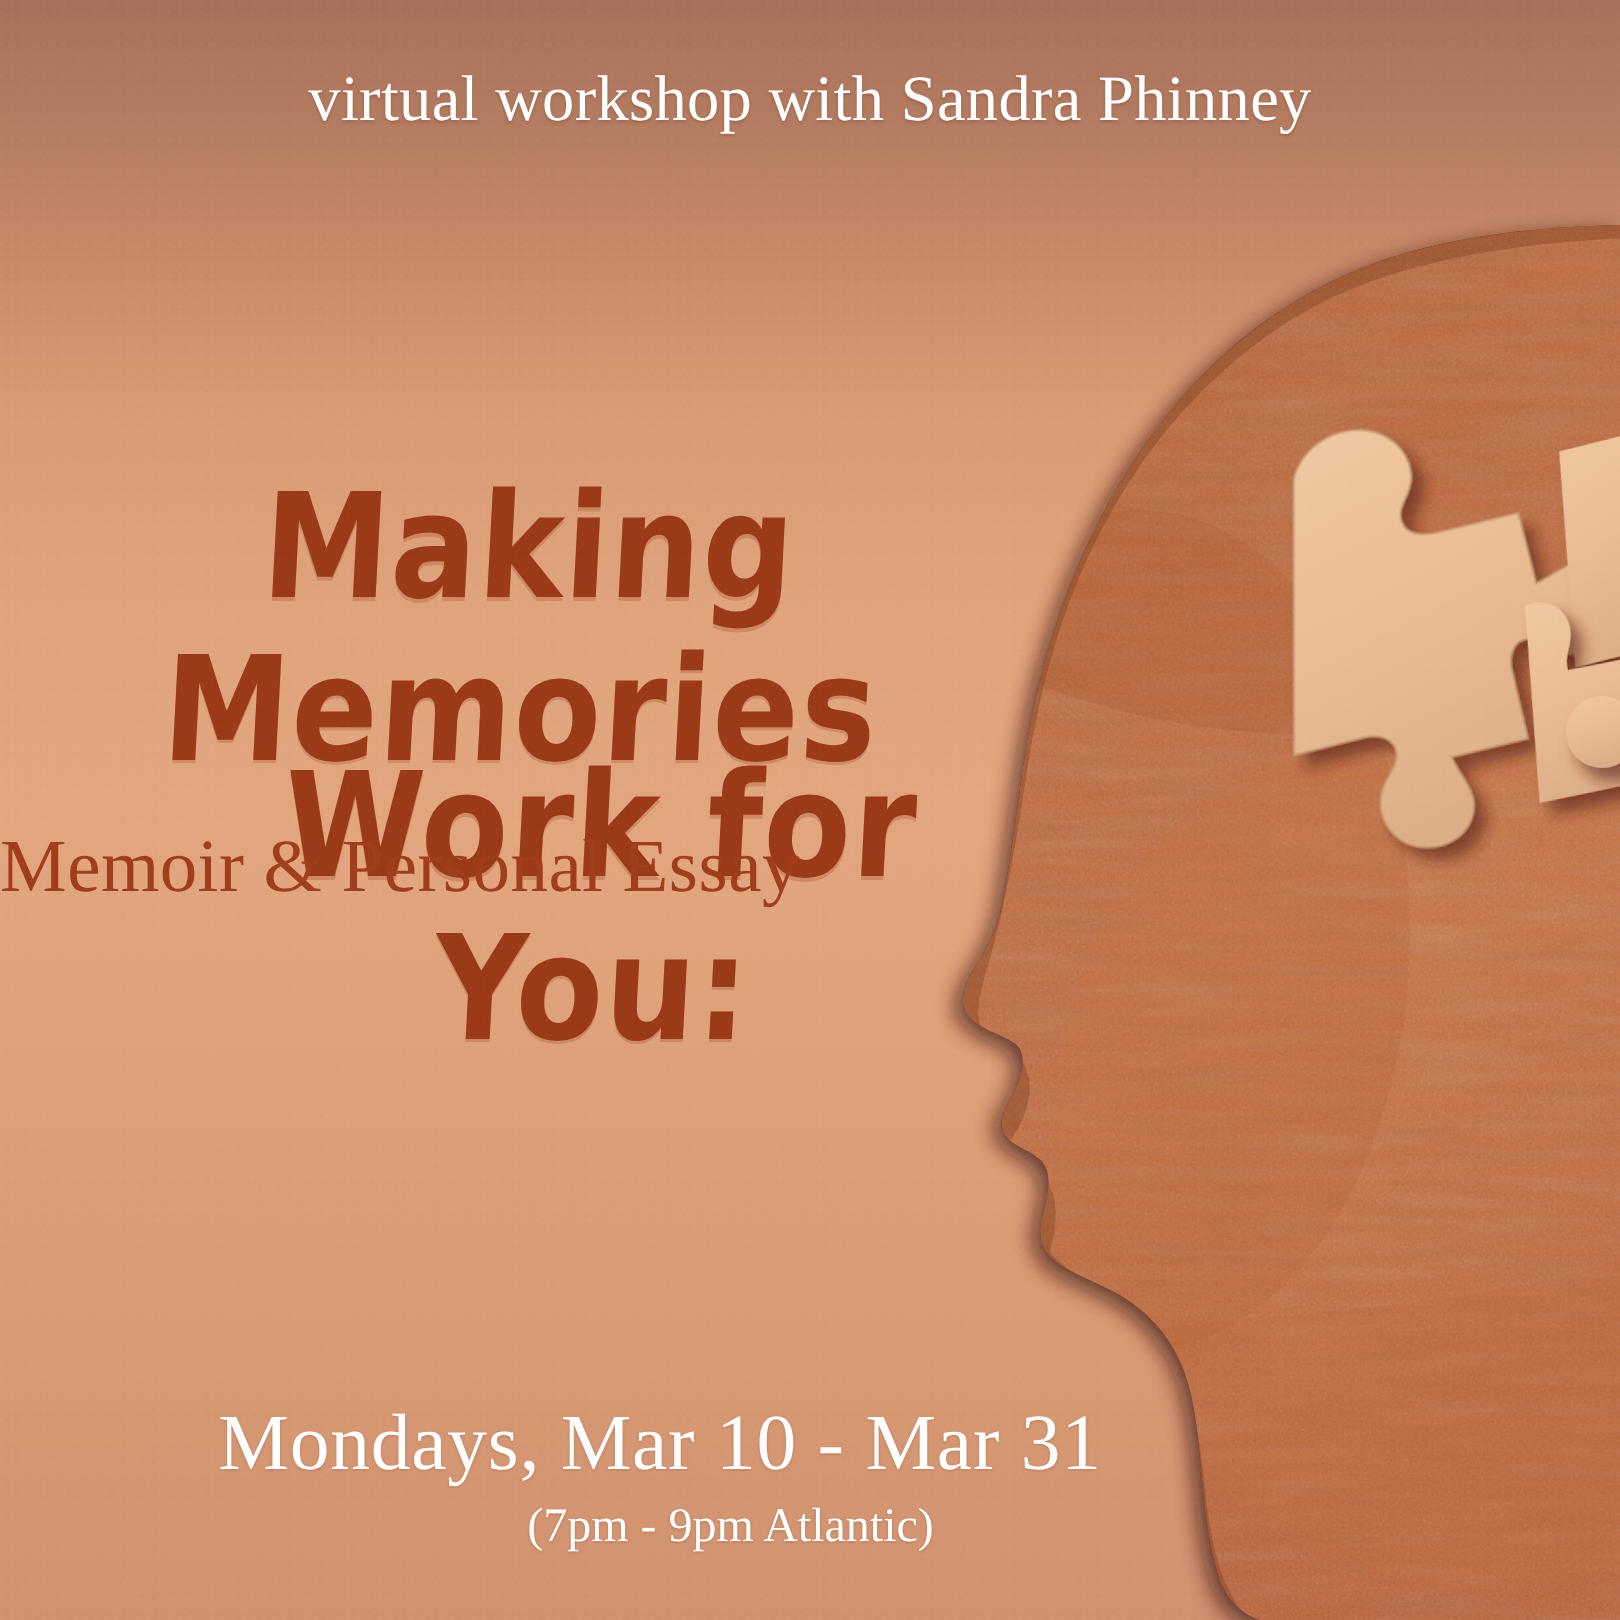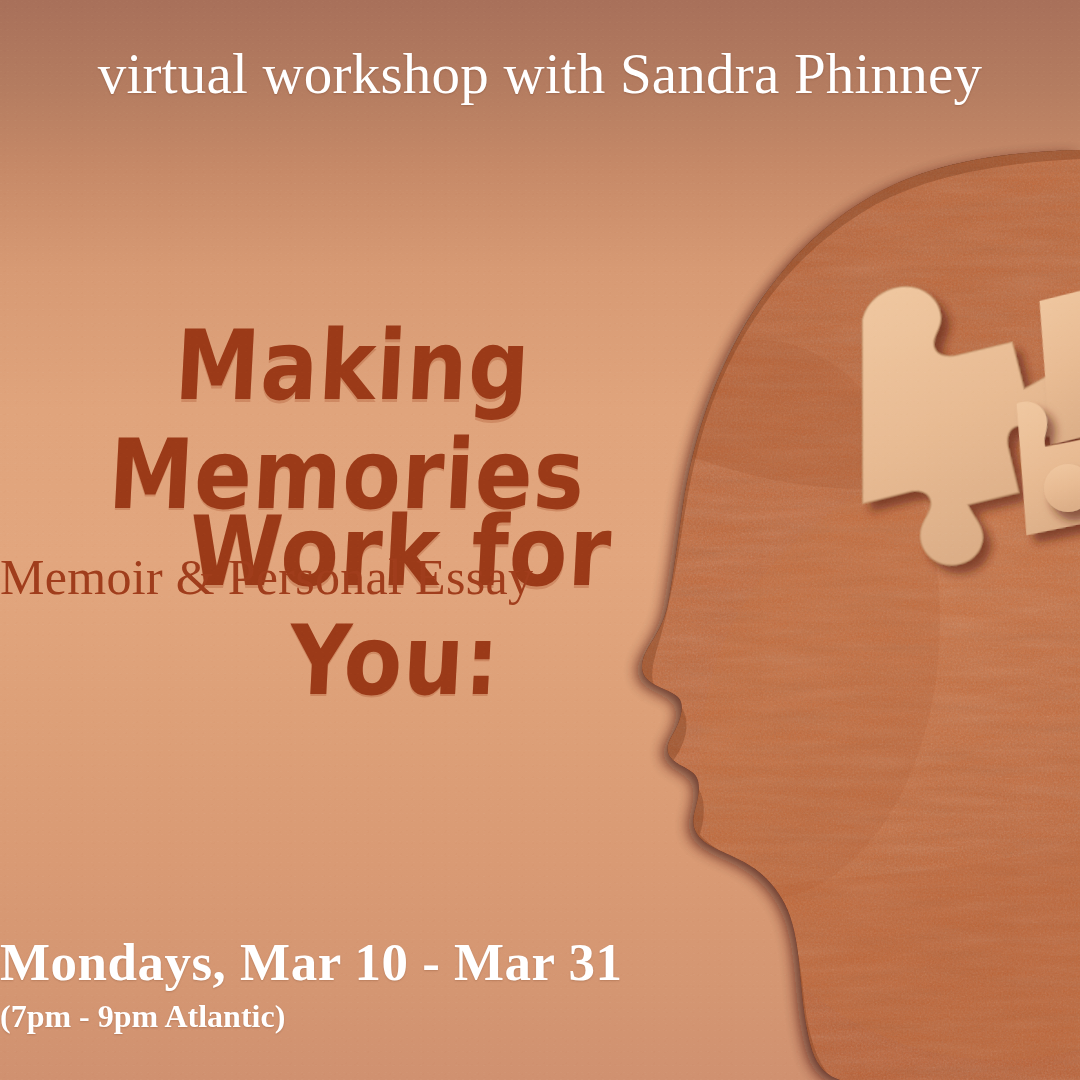--- a/index.html
+++ b/index.html
@@ -38,21 +38,21 @@
   
   #head-wrap{position:absolute;left:0;top:0;width:1080px;height:1080px;}
   #head-svg{position:absolute;left:0;top:0;width:1080px;height:1080px;}
 
   
   .hdr{
     position:absolute;left:0;width:1080px;text-align:center;
     color:#ffffff;line-height:1.05;
     text-shadow:0 1px 2px rgba(90,40,20,.25);
   }
-  #hdr-line1{top:44px;font-size:57px;letter-spacing:.2px;}
+  #hdr-line1{top:44px;font-size:43px;letter-spacing:.2px;}
   #hdr-line2{top:104px;font-size:31px;}
   #hdr-line2 .bk{font-style:italic;}
 
   #title-block{
     position:absolute;left:0;top:325px;width:700px;text-align:center;
   }
   .title-line{
     font-family:"DejaVu Sans", sans-serif;
     font-weight:bold;
     color:#9b3a18;
@@ -65,26 +65,25 @@
   }
   #title-line1{padding-left:0px;}
   #title-line2{padding-left:95px;margin-top:-4px;}
 
   #subtitle{
     position:absolute;left:0;top:548px;width:700px;text-align:left;
     color:#a03d1c;font-size:50px;letter-spacing:.3px;
   }
 
   .footer{
-    position:absolute;left:0;width:880px;color:#ffffff;
+    position:absolute;left:0;width:880px;text-align:center;color:#ffffff;
     text-shadow:0 1px 2px rgba(90,40,20,.22);
-    font-weight:bold;
   }
   #date-line{top:932px;font-size:53px;letter-spacing:.5px;}
-  #time-line{top:998px;font-size:32px;}
+  #time-line{top:998px;font-size:32px;padding-left:47px;}
 </style>
 </head>
 <body>
 
 <div id="poster">
 
   <div id="head-wrap">
     <svg id="head-svg" viewBox="0 0 1080 1080" preserveAspectRatio="none">
       <defs>
 

